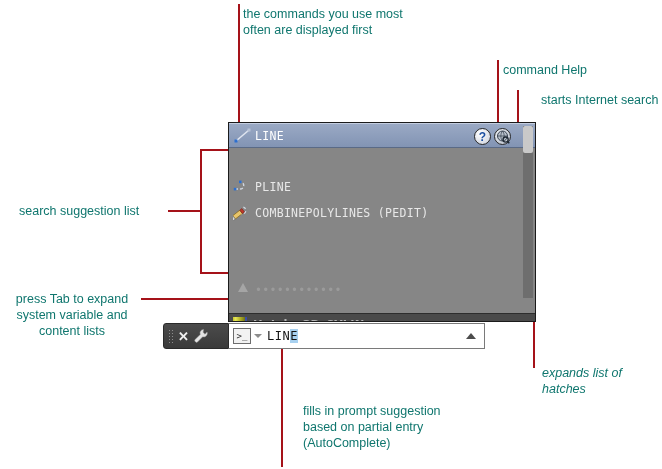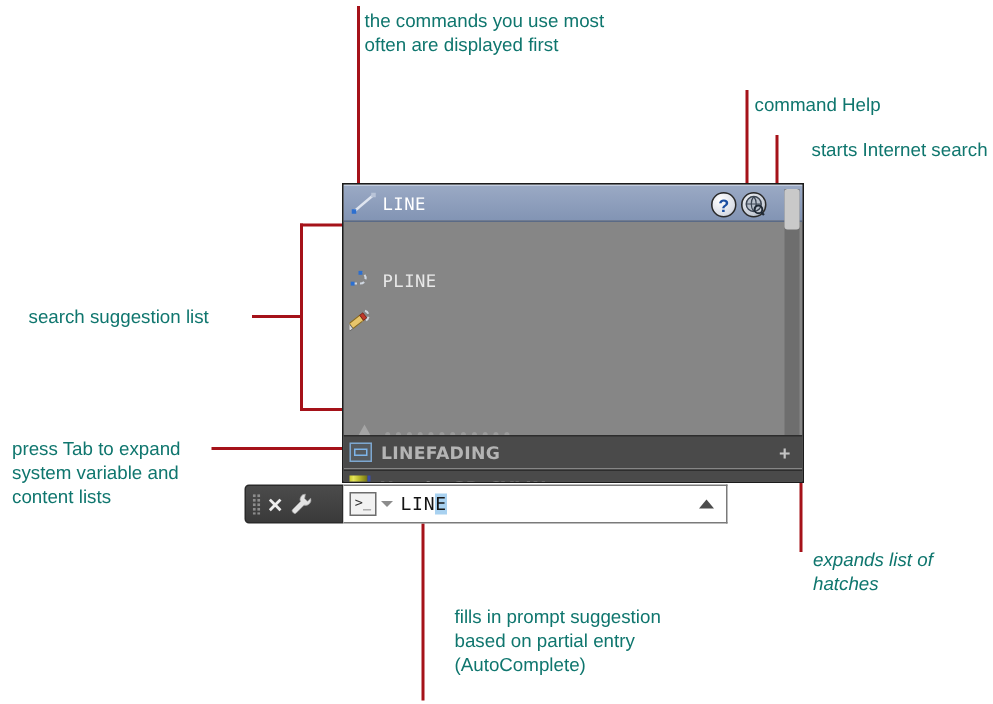--- a/index.html
+++ b/index.html
@@ -12,21 +12,21 @@
     color:#3b3b3b;
   }
   .ann{
     position:absolute;
     font-family:"Liberation Sans", sans-serif;
     font-size:12.5px;
     line-height:16px;
     color:#0f766e;
     white-space:pre;
   }
-  .ann.right{text-align:left;}
+  .ann.right{text-align:center;}
   .leader{
     position:absolute;
     background:#a51219;
   }
   .leader.v{width:2px;}
   .leader.h{height:2px;}
 
   
   #sugg-panel{
     position:absolute;
@@ -308,42 +308,38 @@
     <span class="ico">
       <svg width="20" height="18" viewBox="0 0 20 18">
         <path d="M6 10 h3 c5 0 5 -7 0 -7" fill="none" stroke="#cfd6e0" stroke-width="1.3" stroke-dasharray="3 2"></path>
         <g transform="rotate(-38 6 10)">
           <rect x="0" y="7.5" width="9" height="4.2" fill="#e8c56b" stroke="#8a6b1f" stroke-width=".7"></rect>
           <rect x="-2.6" y="7.5" width="2.6" height="4.2" fill="#d9d9d9" stroke="#6a6a6a" stroke-width=".6"></rect>
           <rect x="9" y="7.5" width="2.6" height="4.2" fill="#c0392b" stroke="#7b241b" stroke-width=".6"></rect>
         </g>
       </svg>
     </span>
+    <span class="lbl">COMBINEPOLYLINES (PEDIT)</span>
   </div>
 
   <div class="cut-row" style="top:156px;">
     <div class="row" style="height:26px;margin-top:-2px;">
       <span class="ico">
         <svg width="20" height="18" viewBox="0 0 20 18">
           <path d="M10 2 l5 9 h-10 z" fill="#a5a5a5"></path>
         </svg>
       </span>
       <span class="lbl" style="color:#9b9b9b;">••••••••••••</span>
     </div>
   </div>
 
   <div id="panel-scrollbar">
     <div id="panel-thumb"></div>
   </div>
 
-  <div class="sys-row" id="row-linefading">
-    <span class="sysvar-ico"></span>
-    <span class="lbl">LINEFADING</span>
-    <span class="plus">+</span>
-  </div>
 
   <div class="sys-row" id="row-hatch">
     <span class="hatch-ico"></span>
     <span class="lbl">Hatch: GR_CYLIN</span>
     <span class="plus">+</span>
   </div>
 </div>
 
 <div id="cmdline">
 

